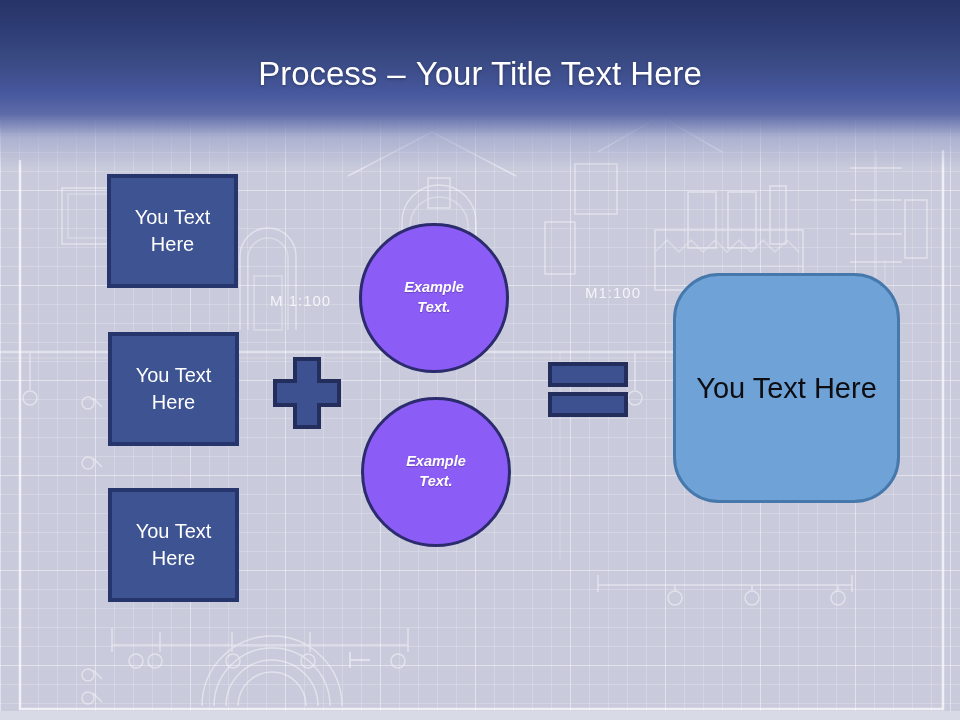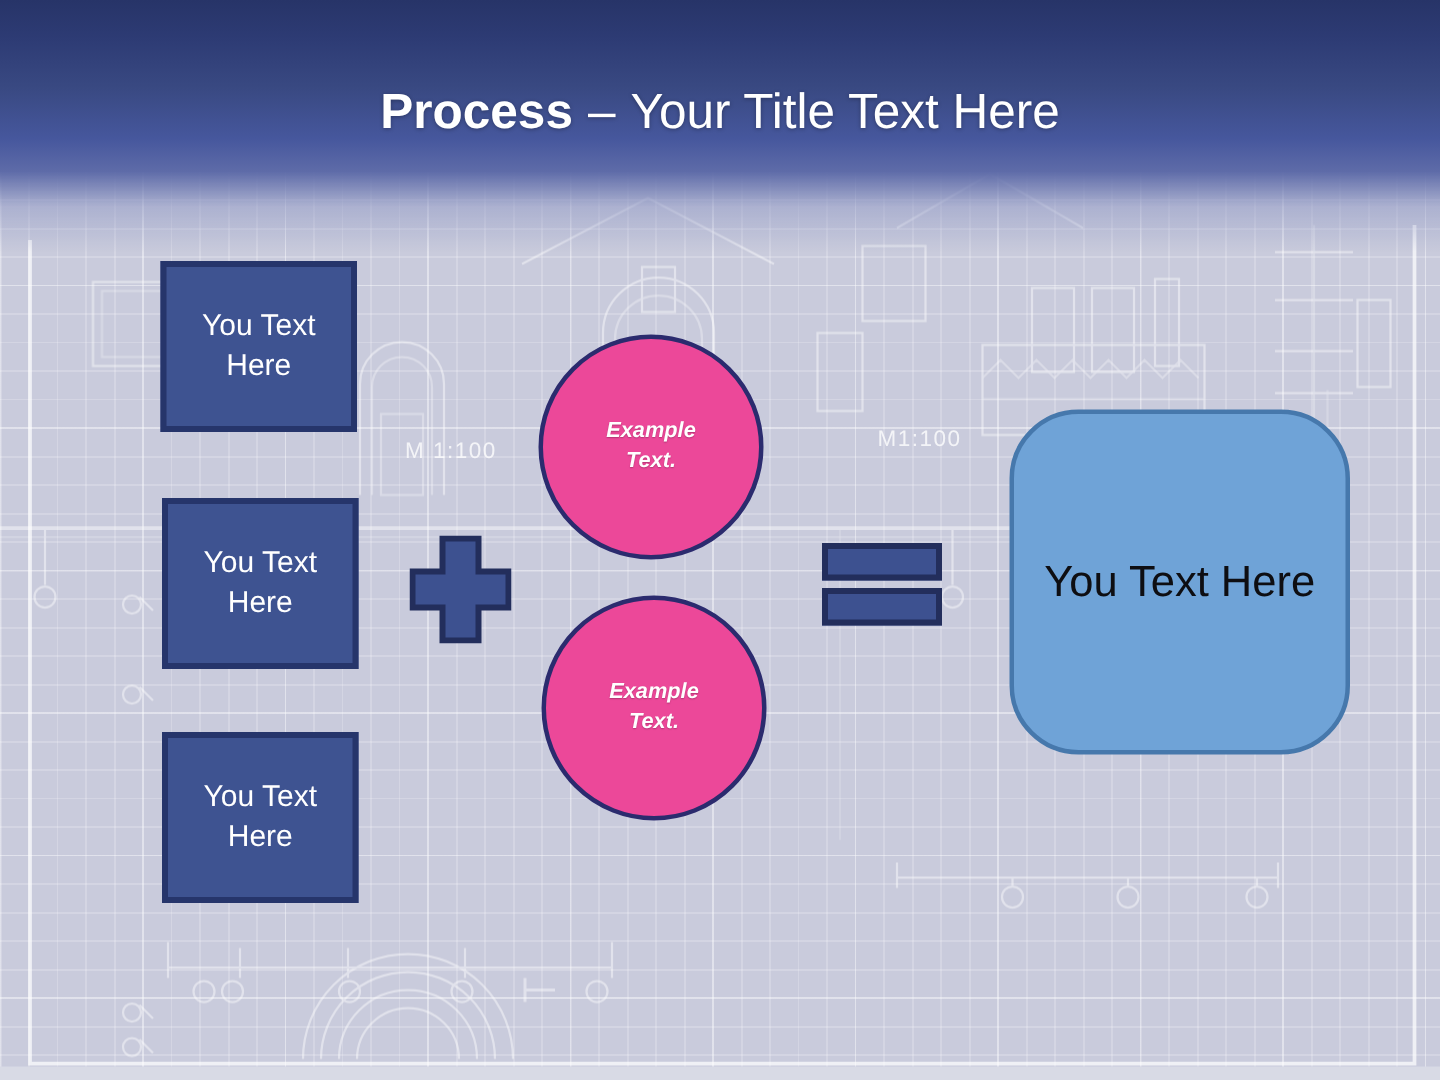--- a/index.html
+++ b/index.html
@@ -33,38 +33,38 @@
     background:linear-gradient(180deg,
       #273468 0%, #2D3B74 15%, #394982 35%, #46579D 55%,
       #5E6BA8 68%, rgba(148,156,198,0.55) 82%, rgba(201,203,220,0) 100%);
   }
   .title{
     position:absolute;left:0;top:54px;width:960px;text-align:center;
     color:#FFFFFF;font-size:33px;line-height:1.2;
     text-shadow:0 1px 3px rgba(0,0,0,0.30);
     white-space:nowrap;
   }
-  .title .kw{font-weight:bold;}
+  .title .kw{font-weight:normal;}
   .title .sep{margin:0 10px;font-weight:normal;}
   
   .sq{
     position:absolute;width:131px;height:114px;
     background:#3E5391;border:4px solid #26356B;
     display:flex;align-items:center;justify-content:center;text-align:center;
     color:#FFFFFF;font-size:20px;line-height:1.35;padding:0 10px;
   }
   .sq1{left:107px;top:174px;}
   .sq2{left:108px;top:332px;}
   .sq3{left:108px;top:488px;}
   
   .plus{position:absolute;left:273px;top:357px;width:68px;height:72px;}
   
   .circle{
     position:absolute;width:150px;height:150px;border-radius:50%;
-    background:#ec4899;border:3px solid #2B2B6E;
+    background:#8b5cf6;border:3px solid #2B2B6E;
     display:flex;align-items:center;justify-content:center;text-align:center;
   }
   .circle .ctext{
     width:86px;color:#FFFFFF;font-size:14.5px;font-weight:bold;font-style:italic;line-height:1.35;
     text-shadow:0 1px 1px rgba(0,0,0,0.25);
   }
   .circle1{left:359px;top:223px;}
   .circle2{left:361px;top:397px;}
   
   .equals{

